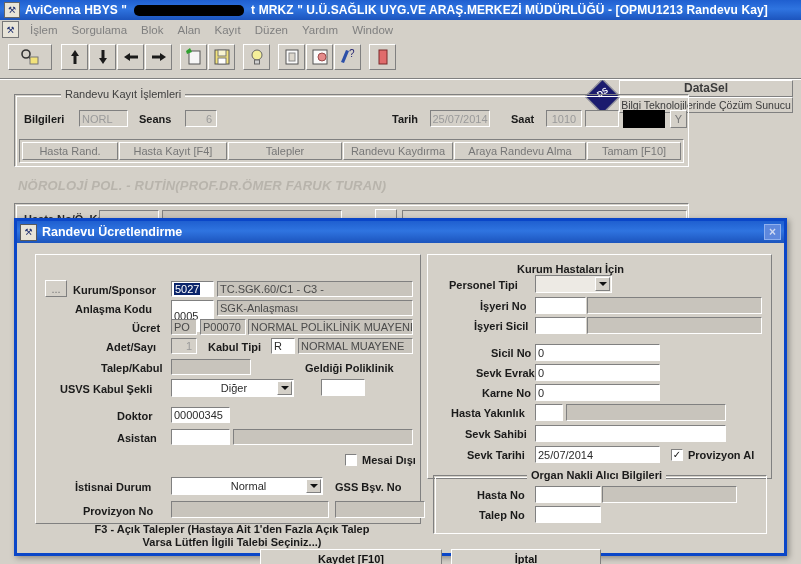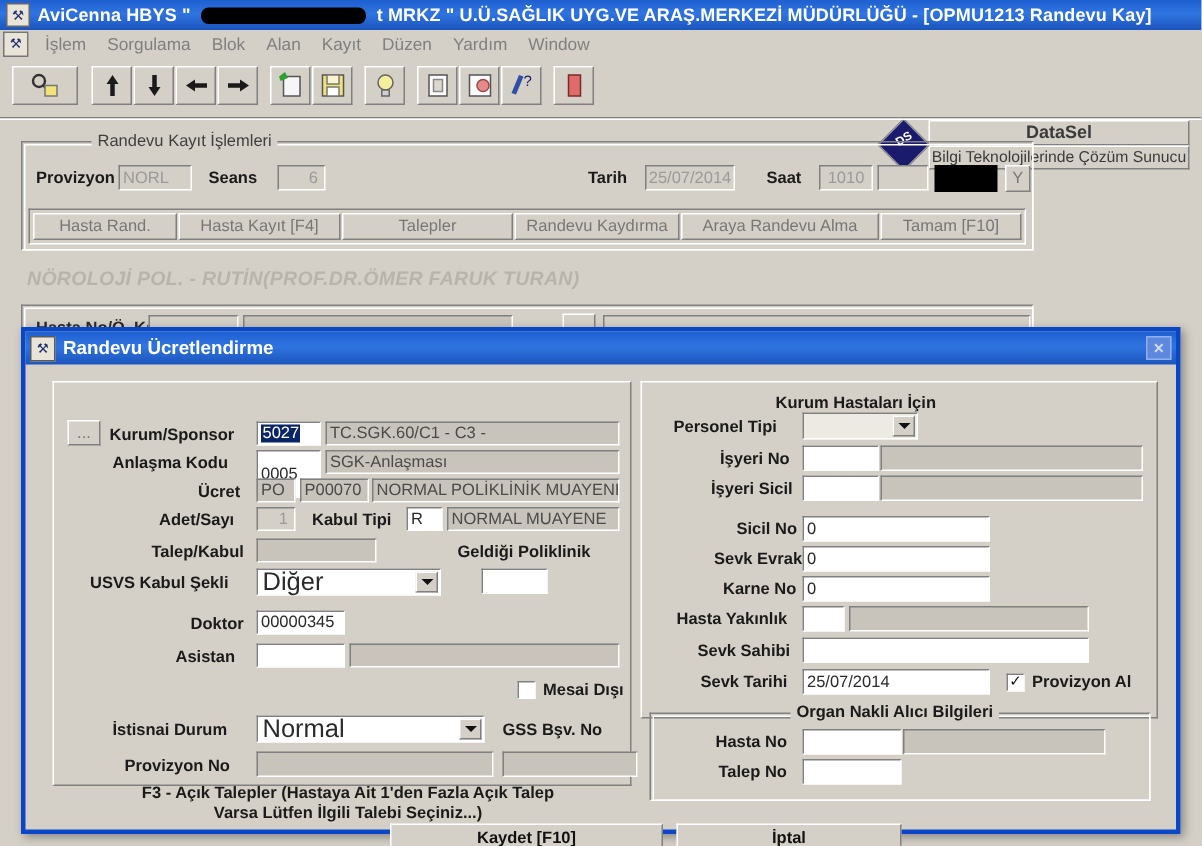--- a/index.html
+++ b/index.html
@@ -185,21 +185,21 @@
     border:1px solid #808080;border-right-color:#fff;border-bottom-color:#fff;
   }
   .panel-raised{
     position:absolute;box-sizing:border-box;background:#d4d0c8;
     border:1px solid #fff;border-right-color:#808080;border-bottom-color:#808080;
   }
 
   .combo{
     position:absolute;box-sizing:border-box;background:#fff;
     border:1px solid #808080;border-right-color:#fff;border-bottom-color:#fff;
-    display:flex;align-items:center;font-size:17px;color:#2b2b2b;padding-left:3px;
+    display:flex;align-items:center;font-size:11px;color:#2b2b2b;padding-left:3px;justify-content:center;
   }
   .combo .arrowbox{
     position:absolute;right:1px;top:1px;bottom:1px;width:15px;
     background:#d4d0c8;
     border-top:1px solid #fff;border-left:1px solid #fff;
     border-right:1px solid #808080;border-bottom:1px solid #808080;
     display:flex;align-items:center;justify-content:center;box-sizing:border-box;
   }
   .combo .arrowbox i{
     display:block;width:0;height:0;border-left:4px solid transparent;
@@ -331,21 +331,21 @@
       </div>
     </div>
   </div>
 
   <div class="sunken-sep"></div>
 
   <div class="groupbox" style="left:14px;top:94px;width:675px;height:73px;">
     <span class="gb-title">Randevu Kayıt İşlemleri</span>
   </div>
 
-  <span class="lbl b" style="left:24px;top:113px;">Provizyon</span>
+  <span class="lbl b" style="left:24px;top:113px;">Bilgileri</span>
   <div class="fld dis" style="left:79px;top:110px;width:49px;height:17px;">NORL</div>
 
   <span class="lbl b" style="left:139px;top:113px;">Seans</span>
   <div class="fld dis r" style="left:185px;top:110px;width:32px;height:17px;">6</div>
 
   <span class="lbl b" style="left:392px;top:113px;">Tarih</span>
   <div class="fld dis c" style="left:430px;top:110px;width:60px;height:17px;">25/07/2014</div>
 
   <span class="lbl b" style="left:511px;top:113px;">Saat</span>
   <div class="fld dis c" style="left:546px;top:110px;width:36px;height:17px;">1010</div>
@@ -409,21 +409,21 @@
 
       <span class="lbl b" style="left:43px;top:140px;">USVS Kabul Şekli</span>
       <div class="combo" style="left:154px;top:136px;width:123px;height:18px;">
         <span>Diğer</span>
         <span class="arrowbox">
             <i></i>
           </span>
       </div>
       <div class="fld" style="left:304px;top:136px;width:44px;height:17px;"></div>
 
-      <span class="lbl b" style="left:110px;top:167px;">Doktor</span>
+      <span class="lbl b" style="left:100px;top:167px;">Doktor</span>
       <div class="fld" style="left:154px;top:164px;width:59px;height:16px;">00000345</div>
 
       <span class="lbl b" style="left:100px;top:189px;">Asistan</span>
       <div class="fld" style="left:154px;top:186px;width:59px;height:16px;"></div>
       <div class="fld gr" style="left:216px;top:186px;width:180px;height:16px;"></div>
 
       <span class="chk" style="left:328px;top:211px;"></span>
       <span class="lbl b" style="left:345px;top:211px;">Mesai Dışı</span>
 
       <span class="lbl b" style="left:58px;top:238px;">İstisnai Durum</span>

